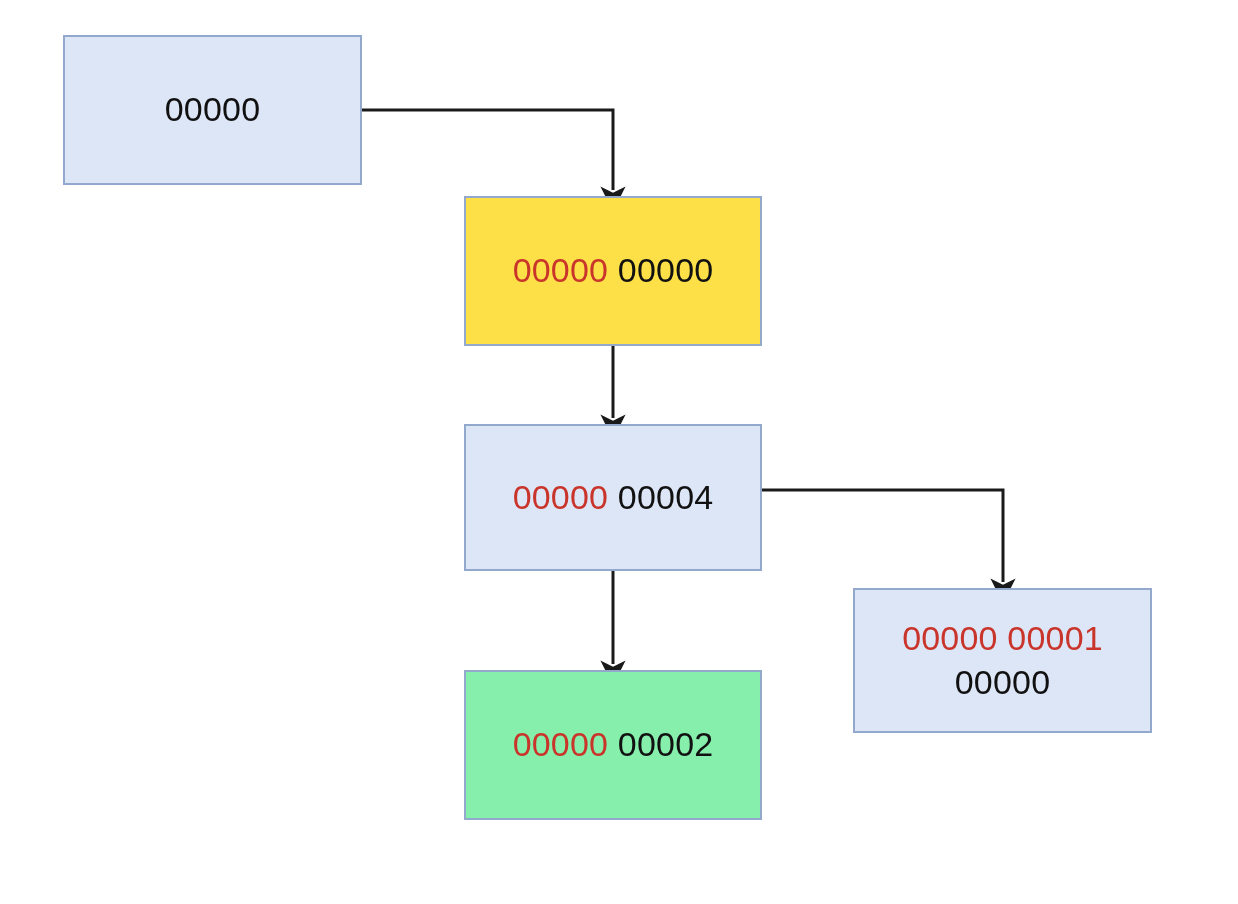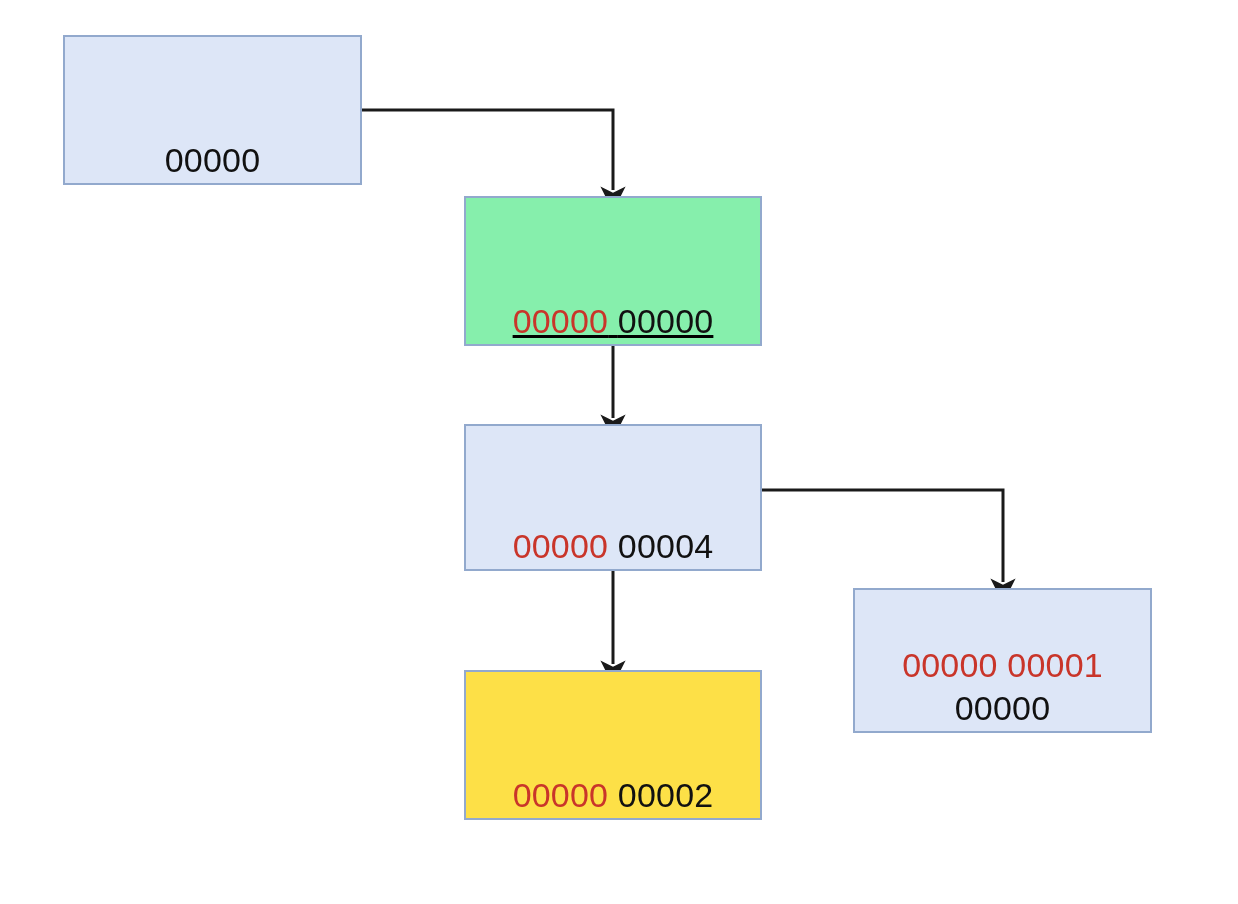--- a/index.html
+++ b/index.html
@@ -28,21 +28,21 @@
     z-index: 1;
   }
   
   .node {
     position: absolute;
     z-index: 2;
     box-sizing: border-box;
     background: #dde6f7;
     border: 2px solid #92a9cd;
     display: flex;
-    align-items: flex-end;
+    align-items: center;
     justify-content: center;
     text-align: center;
   }
   .node-label {
     font-size: 34px;
     font-weight: 500;
     line-height: 1.28;
     letter-spacing: 0.2px;
     color: #111111;
     white-space: pre-line;
@@ -73,27 +73,27 @@
         <polyline points="613,346 613,418" fill="none" stroke="#1a1a1a" stroke-width="3" stroke-linecap="butt" stroke-linejoin="miter" marker-end="url(#arrowhead)"></polyline>
         <polyline points="613,571 613,664" fill="none" stroke="#1a1a1a" stroke-width="3" stroke-linecap="butt" stroke-linejoin="miter" marker-end="url(#arrowhead)"></polyline>
         <polyline points="762,490 1003,490 1003,582" fill="none" stroke="#1a1a1a" stroke-width="3" stroke-linecap="butt" stroke-linejoin="miter" marker-end="url(#arrowhead)"></polyline>
       </g>
   </svg>
 
   <div id="node-layer">
       <div class="node" style="left: 63px; top: 35px; width: 299px; height: 150px; background: rgb(221, 230, 247); border-color: rgb(146, 169, 205);">
         <div class="node-label"><div><span class="seg-black" style="color: rgb(17, 17, 17);">00000</span></div></div>
       </div>
-      <div class="node" style="left: 464px; top: 196px; width: 298px; height: 150px; background: #86efac; border-color: rgb(146, 169, 205); text-decoration: underline;">
+      <div class="node" style="left: 464px; top: 196px; width: 298px; height: 150px; background: #fde047; border-color: rgb(146, 169, 205);">
         <div class="node-label"><div><span class="seg-red" style="color: rgb(201, 53, 42);">00000</span><span class="seg-spacer"> </span><span class="seg-black" style="color: rgb(17, 17, 17);">00000</span></div></div>
       </div>
       <div class="node" style="left: 464px; top: 424px; width: 298px; height: 147px; background: rgb(221, 230, 247); border-color: rgb(146, 169, 205);">
         <div class="node-label"><div><span class="seg-red" style="color: rgb(201, 53, 42);">00000</span><span class="seg-spacer"> </span><span class="seg-black" style="color: rgb(17, 17, 17);">00004</span></div></div>
       </div>
-      <div class="node" style="left: 464px; top: 670px; width: 298px; height: 150px; background: #fde047; border-color: rgb(146, 169, 205);">
+      <div class="node" style="left: 464px; top: 670px; width: 298px; height: 150px; background: #86efac; border-color: rgb(146, 169, 205);">
         <div class="node-label"><div><span class="seg-red" style="color: rgb(201, 53, 42);">00000</span><span class="seg-spacer"> </span><span class="seg-black" style="color: rgb(17, 17, 17);">00002</span></div></div>
       </div>
       <div class="node" style="left: 853px; top: 588px; width: 299px; height: 145px; background: rgb(221, 230, 247); border-color: rgb(146, 169, 205);">
         <div class="node-label"><div><span class="seg-red" style="color: rgb(201, 53, 42);">00000 00001</span></div><div><span class="seg-black" style="color: rgb(17, 17, 17);">00000</span></div></div>
       </div>
     </div>
 
 </div>
 
 </body></html>

